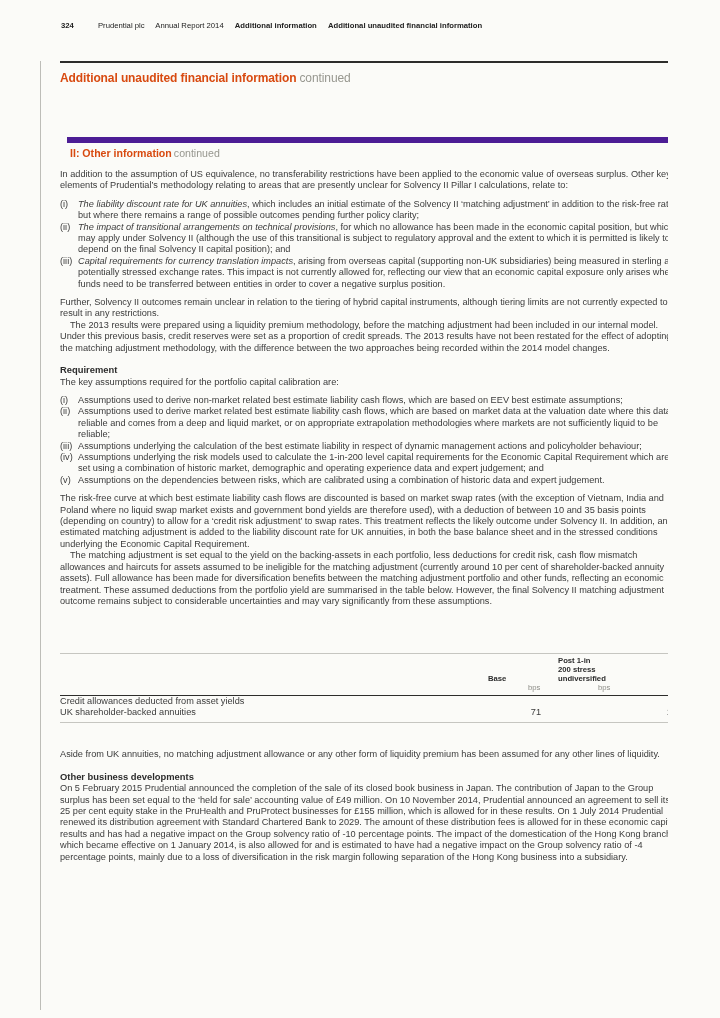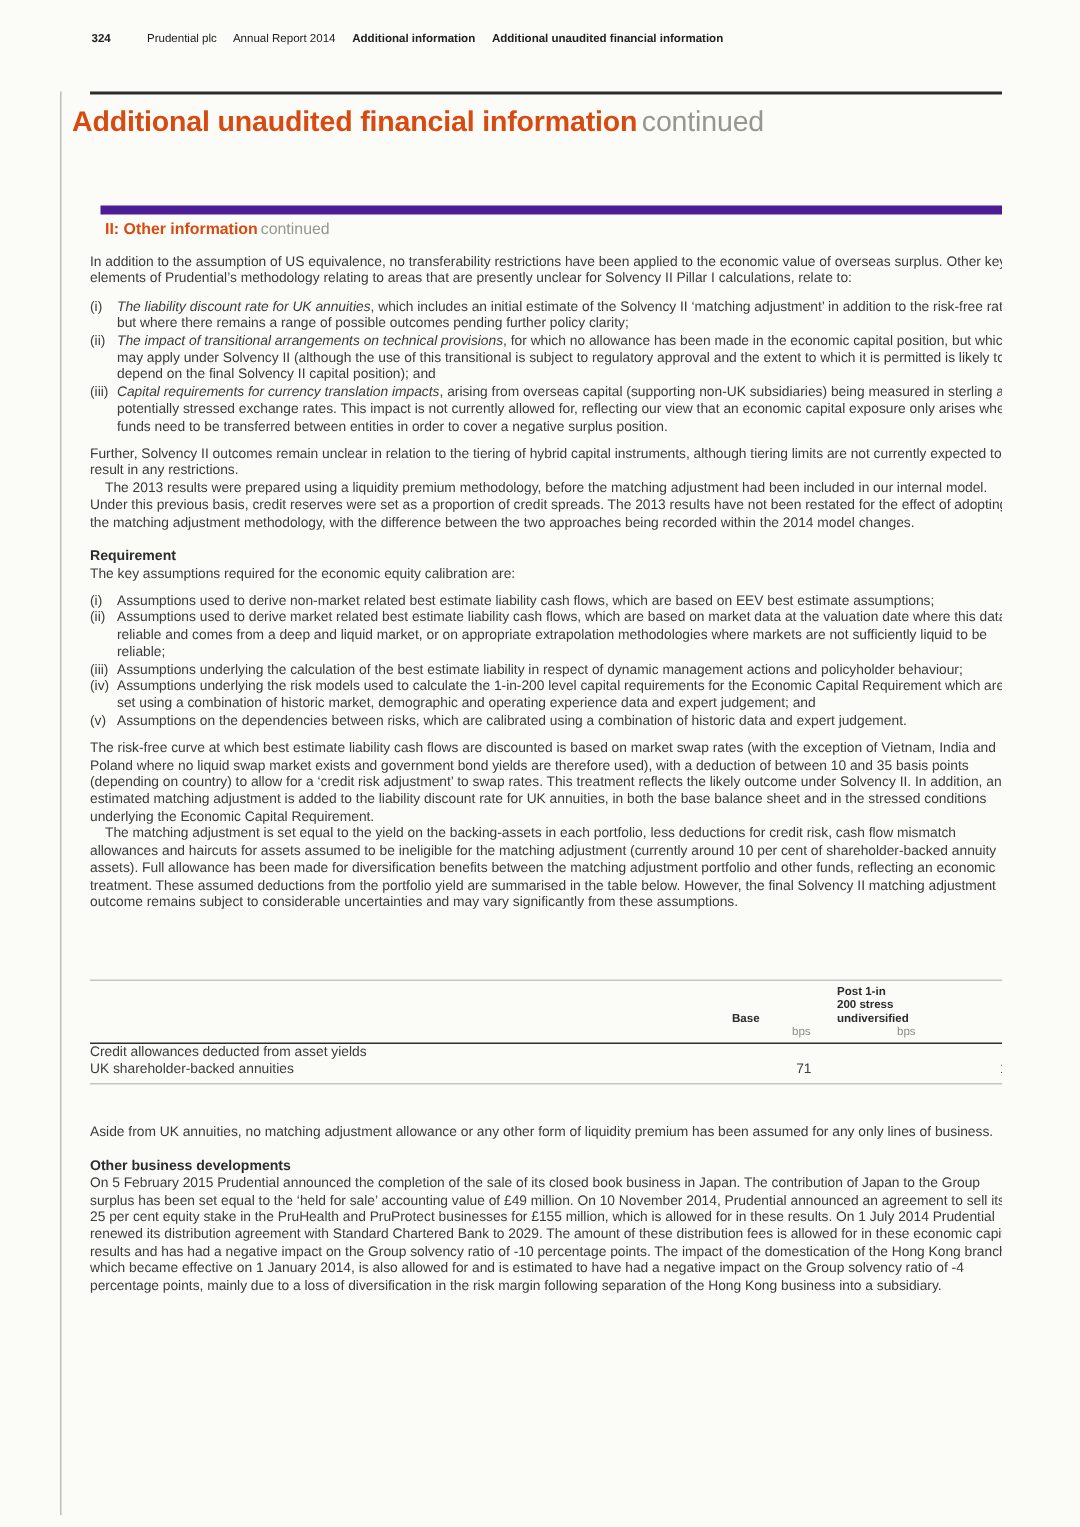--- a/index.html
+++ b/index.html
@@ -10,21 +10,21 @@
   }
   .page { position: relative; width: 668px; height: 1018px; overflow: hidden; color: #3b3b3b; background: #fbfbf8; }
   .vrule { position: absolute; left: 40px; top: 61px; width: 1px; height: 949px; background: #bdbdb8; }
 
   .pagehead { position: absolute; left: 61px; top: 21px; font-size: 7.7px; color: #222; white-space: nowrap; }
   .pagehead .num { font-weight: bold; display: inline-block; margin-right: 22px; }
   .pagehead .part { margin-right: 9px; }
   .pagehead .bold { font-weight: bold; }
 
   .toprule { position: absolute; left: 60px; top: 61px; width: 622px; height: 2px; background: #2d2d2b; }
-  .title { position: absolute; left: 48px; top: 71px; font-size: 19px; font-weight: bold; color: #d84a10; margin: 0; letter-spacing: -0.1px; text-align: center; }
+  .title { position: absolute; left: 60px; top: 71px; font-size: 12px; font-weight: bold; color: #d84a10; margin: 0; letter-spacing: -0.1px; text-align: center; }
   .title .cont { font-weight: normal; color: #97978f; margin-left: 3px; }
 
   .content { position: absolute; left: 60px; top: 137px; width: 622px; font-size: 9.2px; line-height: 11.4px; }
 
   .sechead { margin-left: 7px; border-top: 6px solid #4c1d95; padding: 4px 0 10px 3px; font-size: 10.6px; line-height: 12px; font-weight: bold; color: #d84a10; }
   .sechead .cont { font-weight: normal; color: #97978f; margin-left: 2px; }
 
   .p { margin: 0 0 7px 0; }
   .pgroup { margin: 0 0 7px 0; }
   .pgroup .p { margin: 0; }
@@ -85,21 +85,21 @@
         <span class="marker">(iii)</span><span><span class="lead">Capital requirements for currency translation impacts</span><span>, arising from overseas capital (supporting non-UK subsidiaries) being measured in sterling at potentially stressed exchange rates. This impact is not currently allowed for, reflecting our view that an economic capital exposure only arises where funds need to be transferred between entities in order to cover a negative surplus position.</span></span>
       </div>
     </div>
 
     <div class="pgroup">
       <p class="p">Further, Solvency II outcomes remain unclear in relation to the tiering of hybrid capital instruments, although tiering limits are not currently expected to result in any restrictions.</p>
       <p class="p indent">The 2013 results were prepared using a liquidity premium methodology, before the matching adjustment had been included in our internal model. Under this previous basis, credit reserves were set as a proportion of credit spreads. The 2013 results have not been restated for the effect of adopting the matching adjustment methodology, with the difference between the two approaches being recorded within the 2014 model changes.</p>
     </div>
 
     <h2 class="h2">Requirement</h2>
-    <p class="p">The key assumptions required for the economic equity calibration are:</p>
+    <p class="p">The key assumptions required for the portfolio capital calibration are:</p>
 
     <div class="list">
       <div class="li">
         <span class="marker">(i)</span><span>Assumptions used to derive non-market related best estimate liability cash flows, which are based on EEV best estimate assumptions;</span>
       </div>
       <div class="li">
         <span class="marker">(ii)</span><span>Assumptions used to derive market related best estimate liability cash flows, which are based on market data at the valuation date where this data is reliable and comes from a deep and liquid market, or on appropriate extrapolation methodologies where markets are not sufficiently liquid to be reliable;</span>
       </div>
       <div class="li">
         <span class="marker">(iii)</span><span>Assumptions underlying the calculation of the best estimate liability in respect of dynamic management actions and policyholder behaviour;</span>
@@ -134,19 +134,19 @@
       <div class="tbody">
         <div class="tgroup">Credit allowances deducted from asset yields</div>
         <div class="trow">
           <div class="tlabel">UK shareholder-backed annuities</div>
           <div class="tnum col-base">71</div>
           <div class="tnum col-stress">172</div>
         </div>
       </div>
     </div>
 
-    <p class="p after-table">Aside from UK annuities, no matching adjustment allowance or any other form of liquidity premium has been assumed for any only lines of business.</p>
+    <p class="p after-table">Aside from UK annuities, no matching adjustment allowance or any other form of liquidity premium has been assumed for any other lines of liquidity.</p>
 
     <h2 class="h2">Other business developments</h2>
     <p class="p">On 5 February 2015 Prudential announced the completion of the sale of its closed book business in Japan. The contribution of Japan to the Group surplus has been set equal to the ‘held for sale’ accounting value of £49 million. On 10 November 2014, Prudential announced an agreement to sell its 25 per cent equity stake in the PruHealth and PruProtect businesses for £155 million, which is allowed for in these results. On 1 July 2014 Prudential renewed its distribution agreement with Standard Chartered Bank to 2029. The amount of these distribution fees is allowed for in these economic capital results and has had a negative impact on the Group solvency ratio of -10 percentage points. The impact of the domestication of the Hong Kong branch, which became effective on 1 January 2014, is also allowed for and is estimated to have had a negative impact on the Group solvency ratio of -4 percentage points, mainly due to a loss of diversification in the risk margin following separation of the Hong Kong business into a subsidiary.</p>
 
   </section>
 </div>
 
 </body></html>

